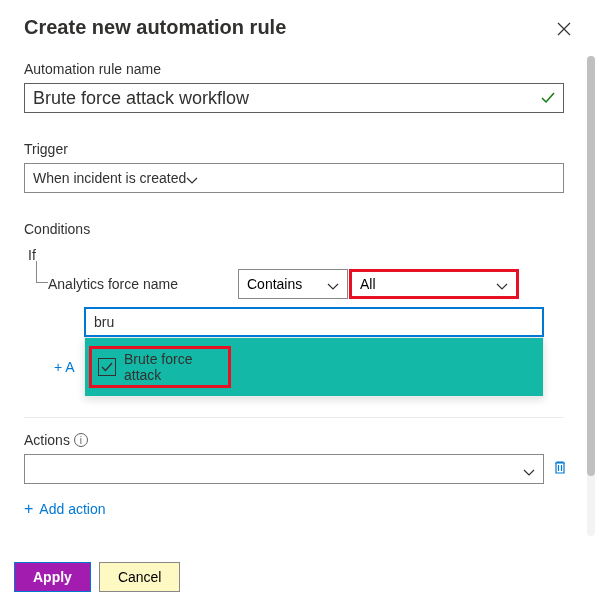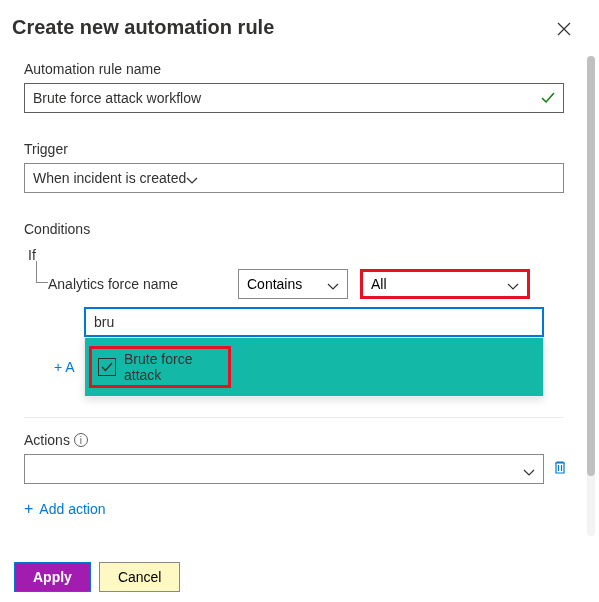--- a/index.html
+++ b/index.html
@@ -1,38 +1,38 @@
 <!DOCTYPE html>
 <html><head>
 <meta charset="utf-8">
 <style>
 * { box-sizing: border-box; margin: 0; padding: 0; font-family: "Segoe UI", Arial, sans-serif; }
 body { width: 599px; height: 602px; background: #fff; position: relative; overflow: hidden; }
-.header { padding: 16px 24px 8px 12px; display: flex; justify-content: space-between; align-items: flex-start; gap: 44px; }
+.header { padding: 16px 24px 8px 24px; display: flex; justify-content: space-between; align-items: flex-start; gap: 44px; }
 .header h1 { font-size: 20px; font-weight: 600; color: #323130; }
 .close-btn { font-size: 18px; color: #323130; cursor: pointer; background: none; border: none; padding: 4px; }
 .content { padding: 8px 24px 0 24px; height: 490px; overflow: hidden; position: relative; }
 .scrollbar { position: absolute; right: 4px; top: 56px; width: 8px; height: 480px; background: #f3f3f3; border-radius: 4px; }
 .scrollbar-thumb { width: 8px; height: 420px; background: #c0c0c0; border-radius: 4px; }
 .section { margin-bottom: 28px; }
 .field-label { font-size: 14px; color: #323130; margin-bottom: 6px; display: block; }
-.text-input { width: 540px; height: 30px; border: 1px solid #605e5c; padding: 0 14px 0 8px; font-size: 14px; color: #323130; position: relative; }
+.text-input { width: 540px; height: 30px; border: 1px solid #605e5c; padding: 0 14px 0 8px; font-size: 18px; color: #323130; position: relative; }
 .text-input.valid { border-color: #605e5c; }
 .input-wrap { position: relative; width: 540px; }
 .check-icon { position: absolute; right: 8px; top: 7px; color: #107c10; font-size: 16px; }
 .select-input { width: 540px; height: 30px; border: 1px solid #8a8886; padding: 0 30px 0 8px; font-size: 14px; color: #323130; background: #fff; display: flex; align-items: center; cursor: pointer; }
 .chevron { width: 12px; height: 12px; display: inline-block; }
 .chevron svg { width: 12px; height: 8px; }
 .section-title { font-size: 14px; color: #323130; margin-bottom: 10px; }
 .if-label { font-size: 14px; color: #323130; margin-left: 4px; margin-bottom: 6px; }
 .condition-row { display: flex; align-items: center; gap: 0; margin-left: 24px; position: relative; }
 .tree-line { position: absolute; left: -12px; top: -8px; width: 12px; height: 22px; border-left: 1px solid #8a8886; border-bottom: 1px solid #8a8886; }
 .cond-label { font-size: 14px; color: #323130; width: 190px; }
 .cond-select { height: 30px; border: 1px solid #8a8886; background: #fff; padding: 0 8px; font-size: 14px; display: flex; align-items: center; justify-content: space-between; cursor: pointer; }
-.cond-select.contains { width: 110px; margin-right: 12px; }
+.cond-select.contains { width: 110px; margin-right: 1px; }
 .cond-select.all { width: 170px; }
 .red-box { border: 3px solid #e81123 !important; }
 .search-wrap { margin-left: 60px; margin-top: 8px; width: 460px; position: relative; }
 .search-input { width: 460px; height: 30px; border: 2px solid #0078d4; padding: 0 8px; font-size: 14px; color: #323130; outline: none; }
 .dropdown-panel { width: 460px; background: #14b8a6; border: 1px solid #edebe9; box-shadow: 0 3px 8px rgba(0,0,0,0.12); padding: 6px 0; }
 .dropdown-item { display: flex; align-items: center; padding: 4px 8px; gap: 8px; cursor: pointer; }
 .dropdown-item.highlighted { border: 3px solid #e81123; margin: 2px 4px; padding: 2px 6px; width: 142px; }
 .checkbox { width: 18px; height: 18px; border: 1px solid #323130; display: flex; align-items: center; justify-content: center; flex-shrink: 0; }
 .checkbox svg { width: 12px; height: 12px; }
 .dropdown-text { font-size: 14px; color: #323130; }

